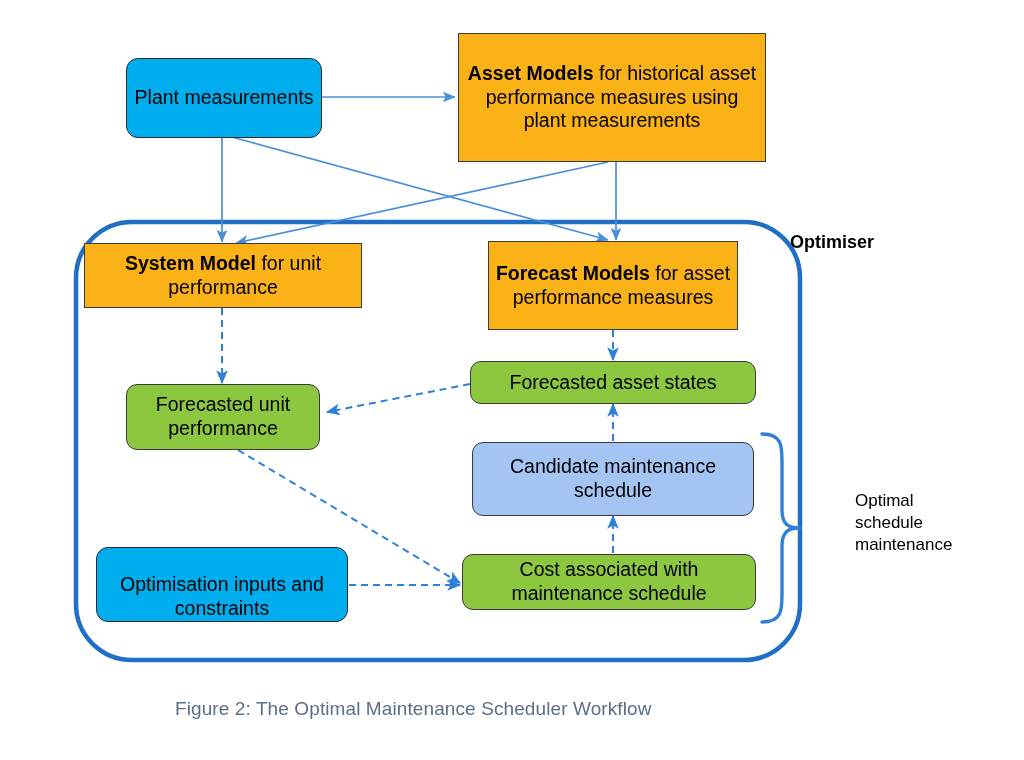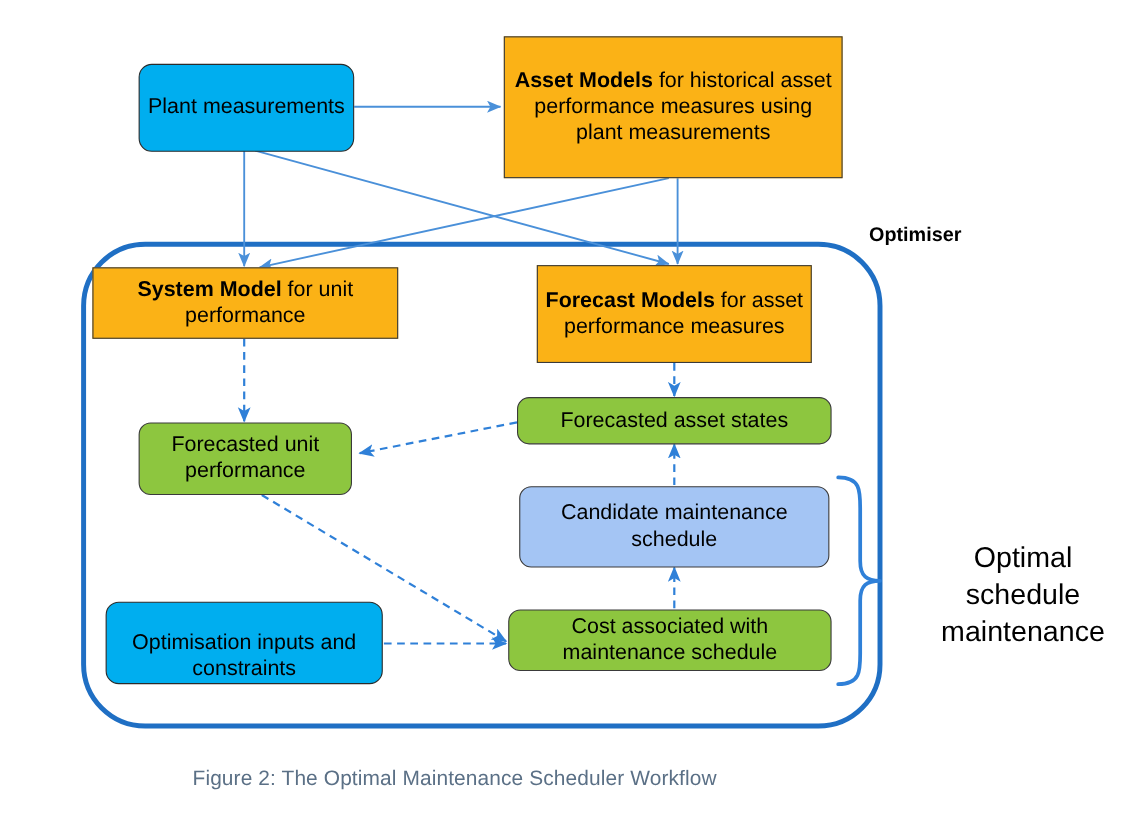--- a/index.html
+++ b/index.html
@@ -66,28 +66,29 @@
     font-size: 19.5px;
   }
 
   .optimiser-label {
     position: absolute;
     font-size: 18px;
     font-weight: bold;
     color: #000000;
     z-index: 4;
     white-space: nowrap;
+    margin-top: 29px;
   }
   .bracket-label {
     position: absolute;
-    font-size: 26px;
+    font-size: 17px;
     color: #000000;
     line-height: 1.3;
     z-index: 4;
-    text-align: center;
+    text-align: left;
   }
   .caption {
     position: absolute;
     font-size: 19px;
     color: #5b7086;
     letter-spacing: 0.1px;
     white-space: nowrap;
     z-index: 4;
   }
 </style>

